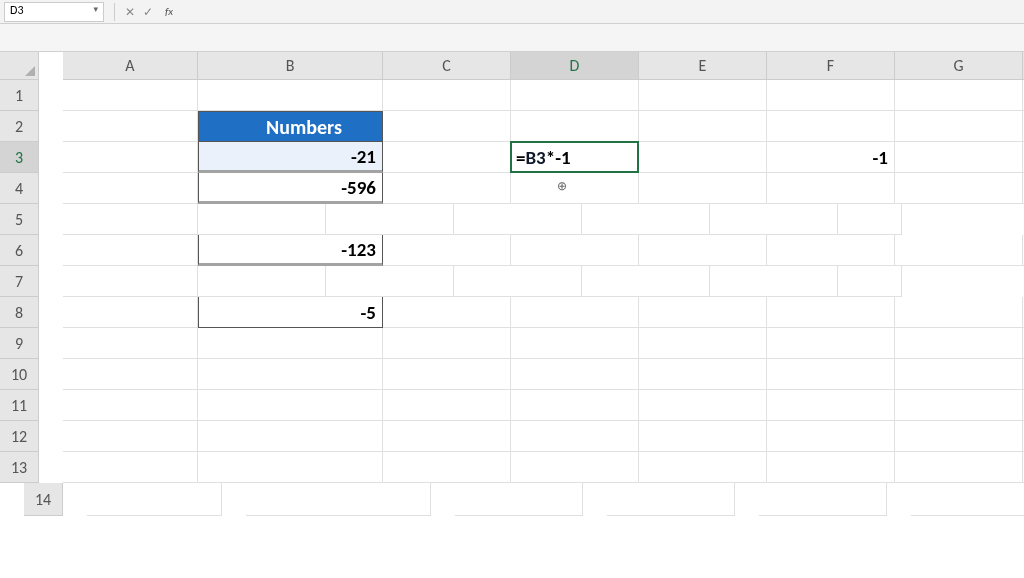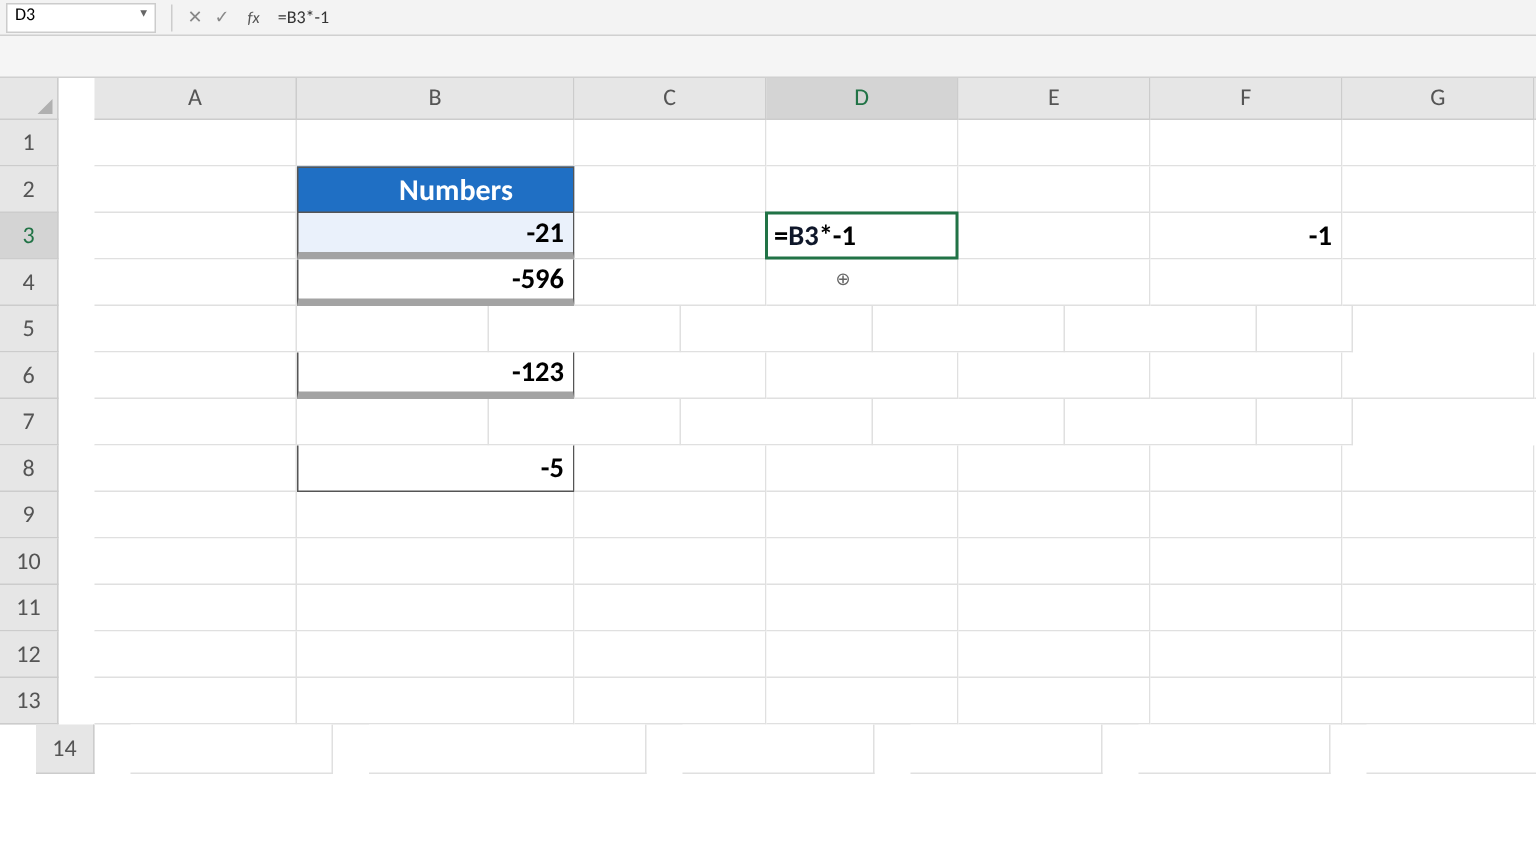--- a/index.html
+++ b/index.html
@@ -154,21 +154,21 @@
       color: #fff;
       font-weight: bold;
       font-size: 20px;
       justify-content: center;
       border: 1px solid #555;
       padding-left: 33px;
     }
     .cell.data-border {
       border-left: 1px solid #555;
       border-right: 1px solid #555;
-      border-bottom: 5px solid #a3a3a3;
+      border-bottom: 3px solid #a3a3a3;
     }
     .cell.data-border-last {
       border-left: 1px solid #555;
       border-right: 1px solid #555;
       border-bottom: 1px solid #555;
     }
     .cell.b3-highlight {
       background: #eaf1fb;
     }
     
@@ -218,21 +218,20 @@
 
 <div class="formula-bar-row">
   <div class="name-box">
     <span>D3</span>
     <span class="name-box-dropdown">▾</span>
   </div>
   <div class="fb-separator"></div>
   <div class="fb-btn cancel">✕</div>
   <div class="fb-btn confirm">✓</div>
   <span class="fx-label">fx</span>
-  <div class="formula-input">=B3*-1</div>
 </div>
 
 <div class="gap-row"></div>
 
 <div class="grid-container">
   <div>
     <div class="corner-cell"></div>
     <div class="row-headers" id="row-headers">
         <div class="row-header rh">1</div>
         <div class="row-header rh">2</div>

